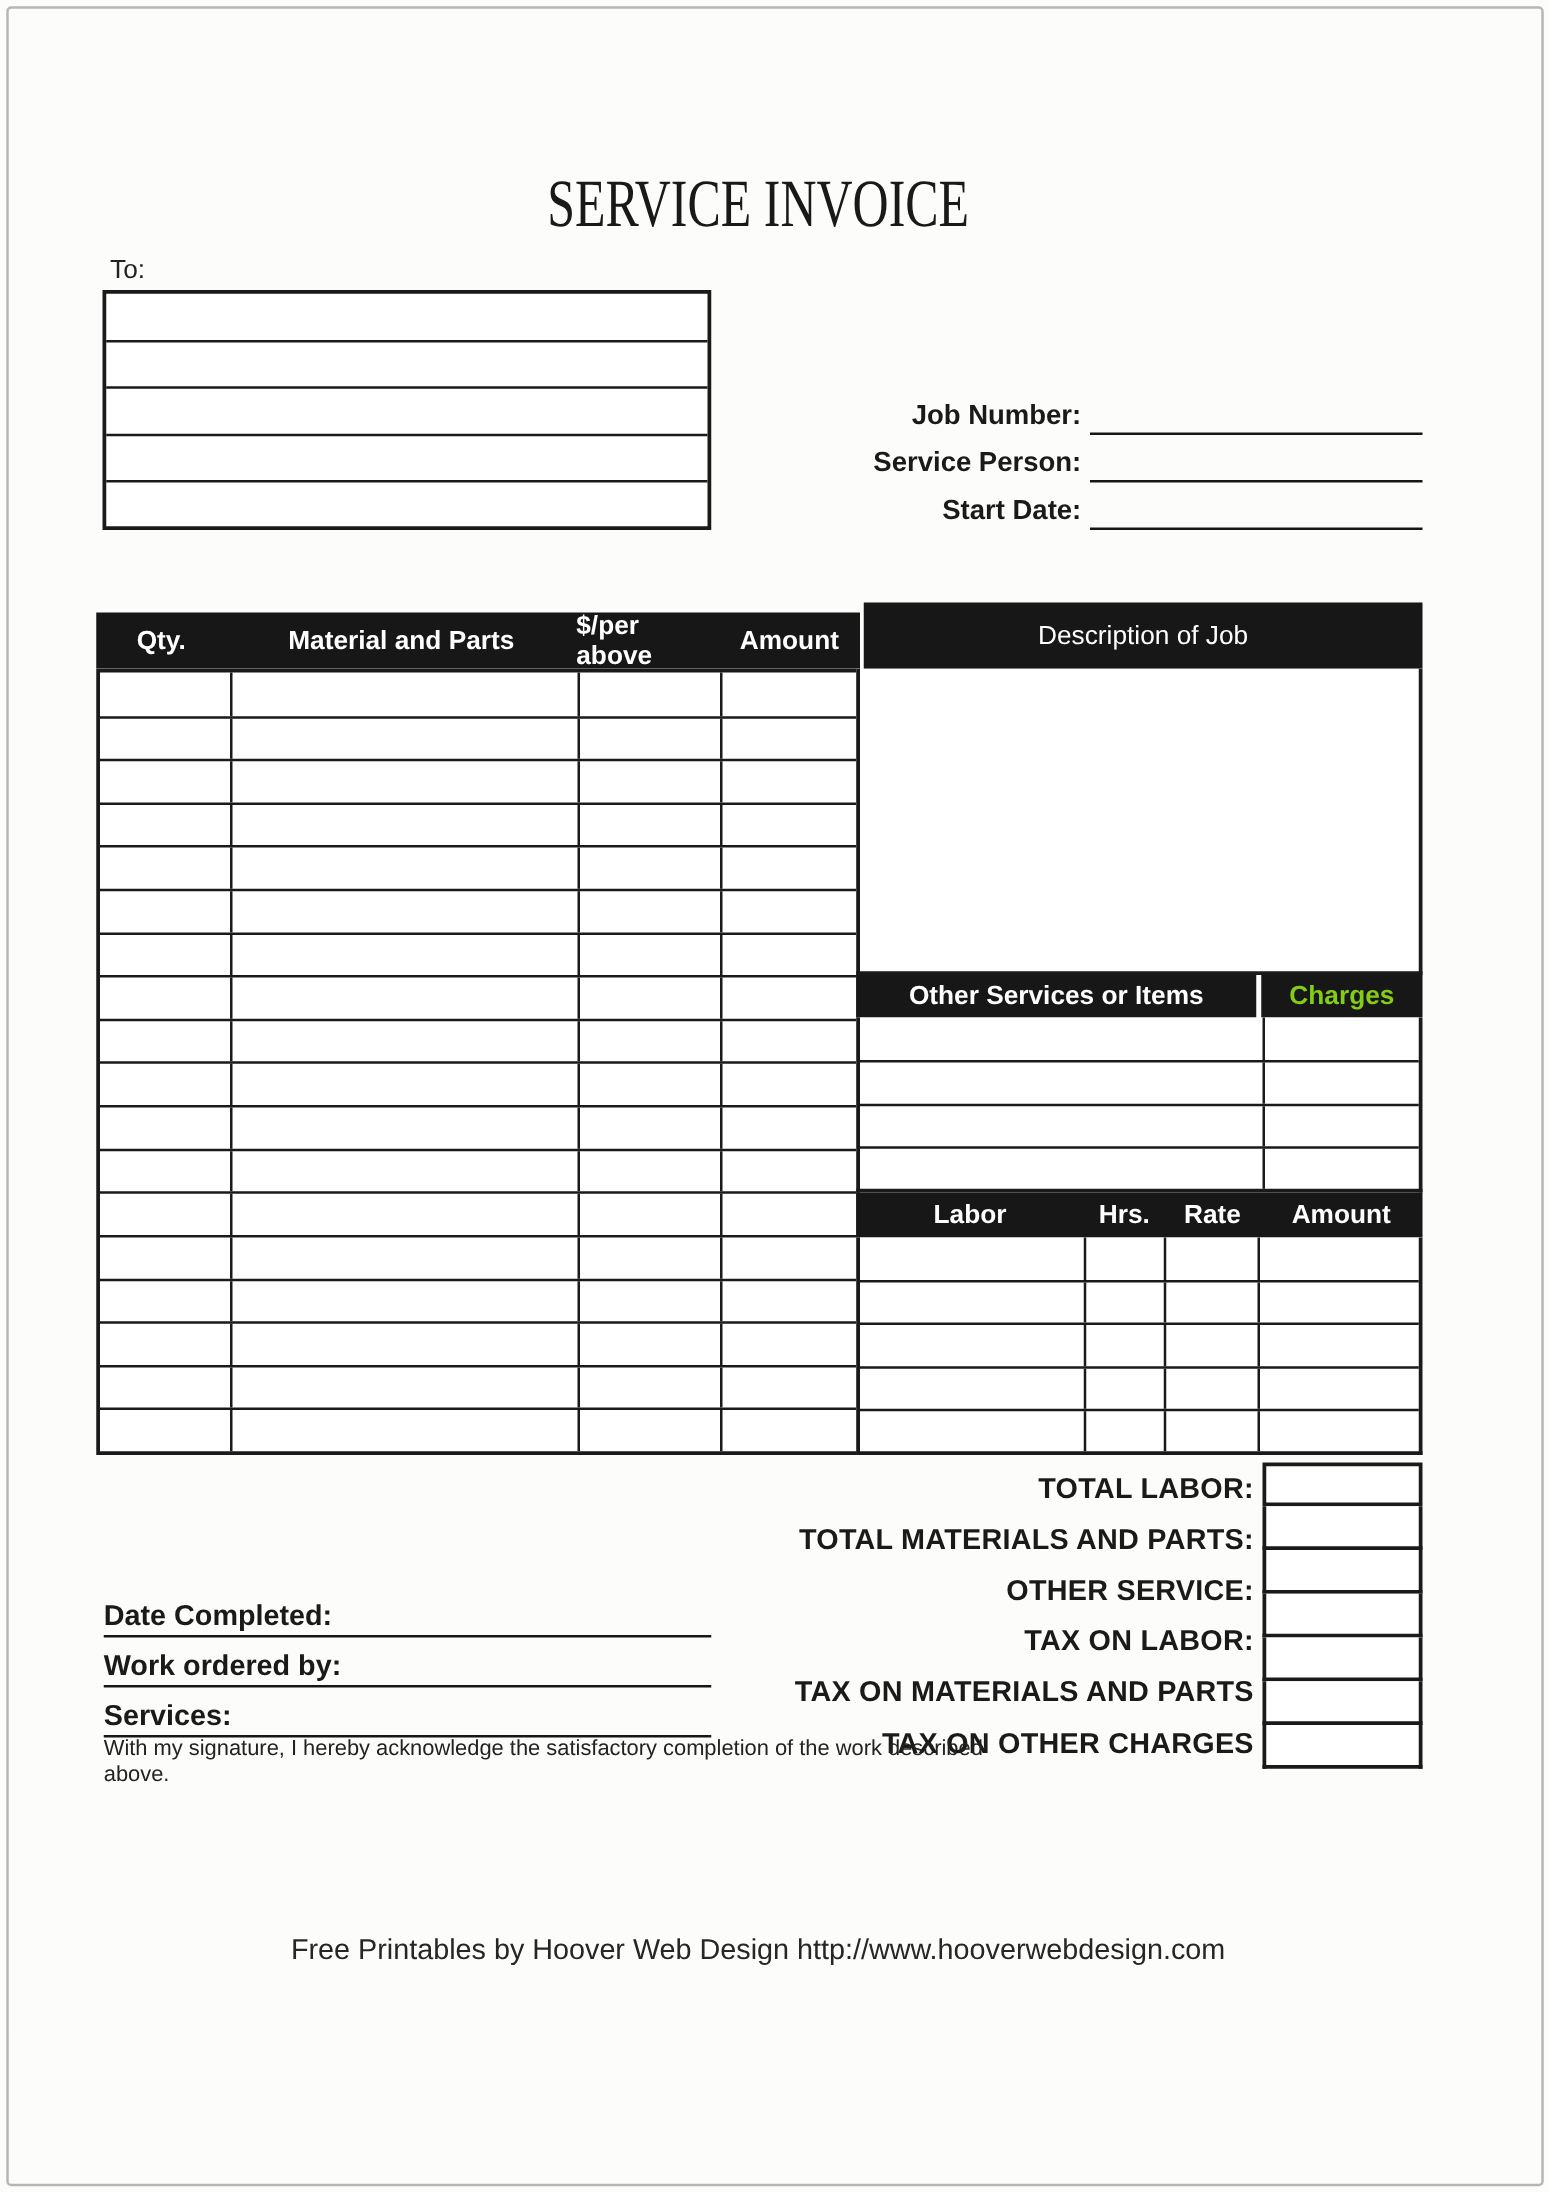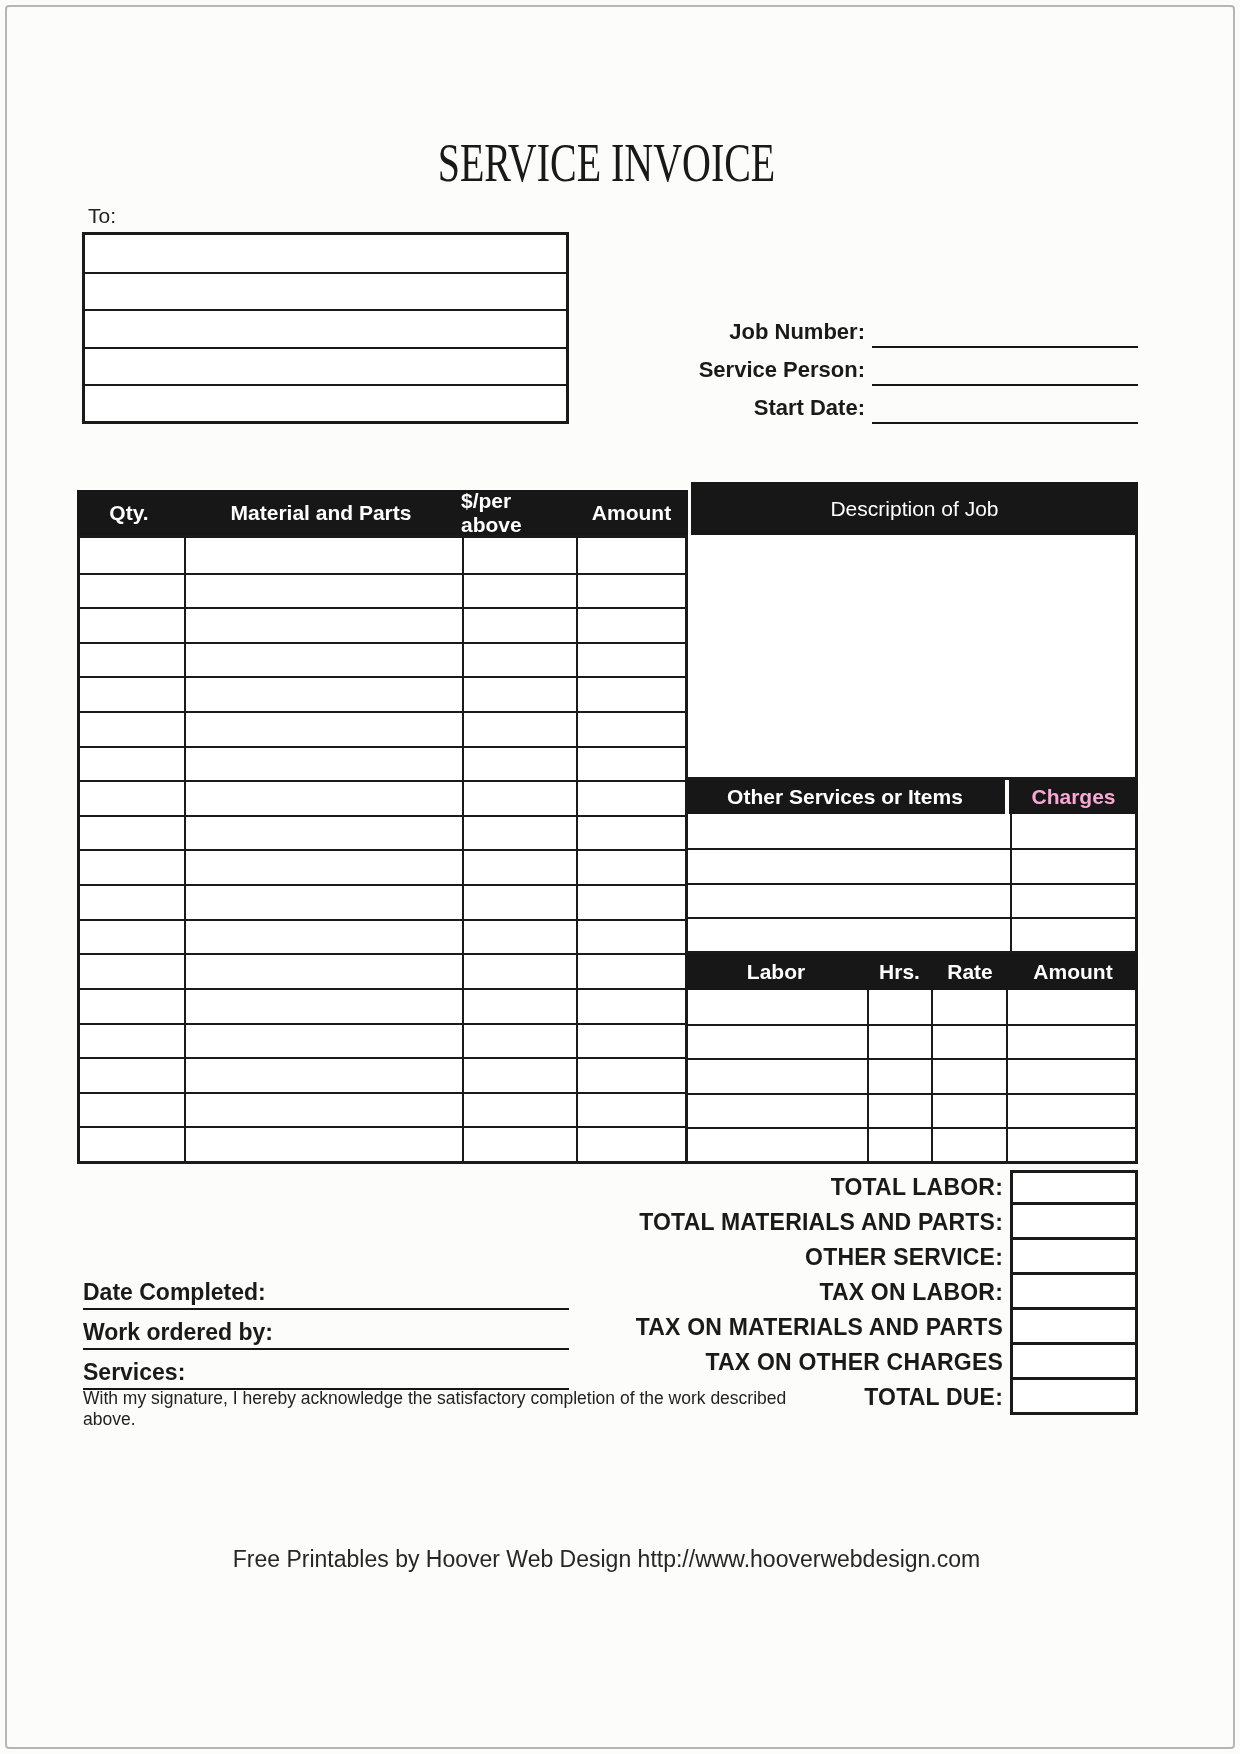--- a/index.html
+++ b/index.html
@@ -59,21 +59,21 @@
   }
 
   
   .os-header{
     position:absolute;left:685px;top:780px;width:320px;height:34px;
     background:var(--header_bg,#171717);color:#fff;font-weight:bold;font-size:21px;
     display:flex;align-items:center;justify-content:center;
   }
   .charges-header{
     position:absolute;left:1009px;top:780px;width:129px;height:34px;
-    background:var(--header_bg,#171717);color:#f9a8d4;font-weight:bold;font-size:21px;
+    background:var(--header_bg,#171717);color:#84cc16;font-weight:bold;font-size:21px;
     display:flex;align-items:center;justify-content:center;
   }
   .os-body{
     position:absolute;left:685px;top:814px;width:453px;height:140px;
     border:3px solid var(--ink,#1a1a1a);border-top:none;background:#fff;box-sizing:border-box;
     display:grid;grid-auto-rows:1fr;
   }
   .os-row{display:flex;}
   .os-row + .os-row{border-top:2.5px solid var(--ink,#1a1a1a);}
   .osc{box-sizing:border-box;height:100%;}
@@ -322,21 +322,20 @@
     </div>
     </div>
 
   <div class="totals-labels">
     <div class="tlabel">TOTAL LABOR:</div>
     <div class="tlabel">TOTAL MATERIALS AND PARTS:</div>
     <div class="tlabel">OTHER SERVICE:</div>
     <div class="tlabel">TAX ON LABOR:</div>
     <div class="tlabel">TAX ON MATERIALS AND PARTS</div>
     <div class="tlabel">TAX ON OTHER CHARGES</div>
-    <div class="tlabel">TOTAL DUE:</div>
   </div>
   <div class="totals-boxes">
     <div class="tbox"></div>
   <div class="tbox"></div>
       <div class="tbox"></div>
       <div class="tbox"></div>
       <div class="tbox"></div>
       <div class="tbox"></div>
       <div class="tbox"></div>
     </div>

